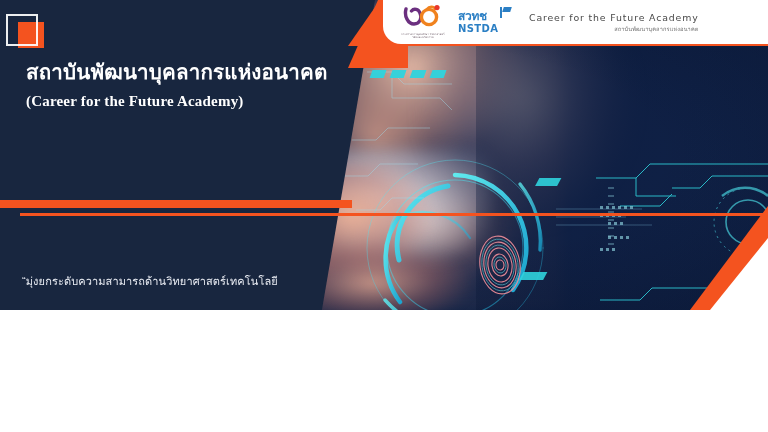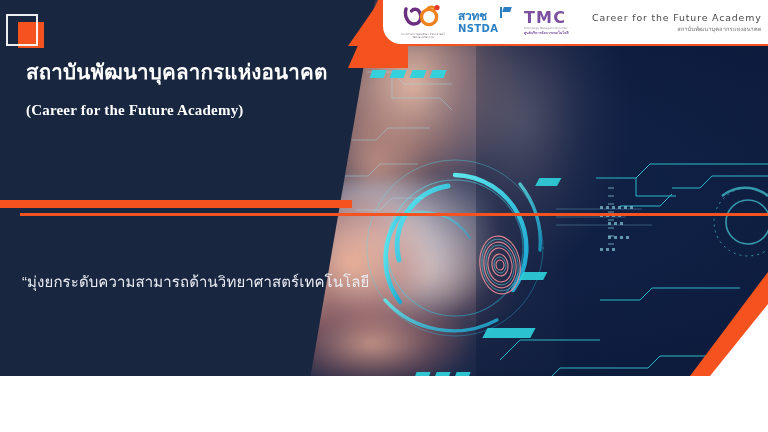--- a/index.html
+++ b/index.html
@@ -10,21 +10,21 @@
   body {
     width: 768px;
     height: 432px;
     overflow: hidden;
     font-family: "Liberation Sans", "DejaVu Sans", sans-serif;
   }
 
   #slide {
     position: relative;
     width: 768px;
-    height: 376px;
+    height: 310px;
     overflow: hidden;
     background: #a21caf;
   }
 
   
   .photo {
     position: absolute;
     inset: 0;
     background:
       radial-gradient(circle at 64% 57%, rgba(24,60,120,0.55) 0%, rgba(12,28,62,0.85) 42%, rgba(10,22,52,0.95) 70%),
@@ -236,37 +236,37 @@
 
   
   .title-block { position: absolute; left: 26px; top: 58px; z-index: 7; }
   .title-th {
     color: #ffffff; font-size: 20.5px; font-weight: bold;
     letter-spacing: 0.2px; line-height: 28px; white-space: nowrap;
   }
   .title-en {
     color: #ffffff; font-size: 15px; font-weight: bold;
     font-family: "Liberation Serif", serif;
-    margin-top: 16px; letter-spacing: 0.2px; white-space: nowrap;
+    margin-top: 7px; letter-spacing: 0.2px; white-space: nowrap;
   }
 
   
   .rule-thick {
     position: absolute; left: 0; top: 200px;
     width: 352px; height: 8px; background: #f4531f; z-index: 7;
   }
   .rule-thin {
     position: absolute; left: 20px; top: 213px;
     width: 748px; height: 3px; background: #f4531f; z-index: 7;
   }
 
   
   .quote {
     position: absolute; left: 22px; top: 273px; z-index: 7;
-    color: #e9ecf3; font-size: 15px; line-height: 17px;
+    color: #e9ecf3; font-size: 11px; line-height: 17px;
     letter-spacing: 0.1px;
   }
   .quote div { white-space: nowrap; }
 
   
   .br-orange {
     position: absolute; right: 0; bottom: 0;
     width: 78px; height: 104px; background: #f4531f;
     clip-path: polygon(100% 0, 100% 100%, 0 100%);
     z-index: 3;
@@ -441,25 +441,20 @@
         <div>วิจัยและนวัตกรรม</div>
       </div>
     </div>
 
     <div class="logo-nstda">
       <span class="thai">สวทช</span>
       <span class="lat">NSTDA</span>
       <span class="flag"></span>
     </div>
 
-    <div class="logo-tmc">
-      <span class="big">TMC</span>
-      <span class="sub1">Technology Management Center</span>
-      <span class="sub2">ศูนย์บริหารจัดการเทคโนโลยี</span>
-    </div>
 
     <div class="hdr-text">
       <div class="en">Career for the Future Academy</div>
       <div class="th">สถาบันพัฒนาบุคลากรแห่งอนาคต</div>
     </div>
   </div>
 
   <div class="corner-sq-solid-tl"></div>
   <div class="corner-sq-outline-tl"></div>
 

